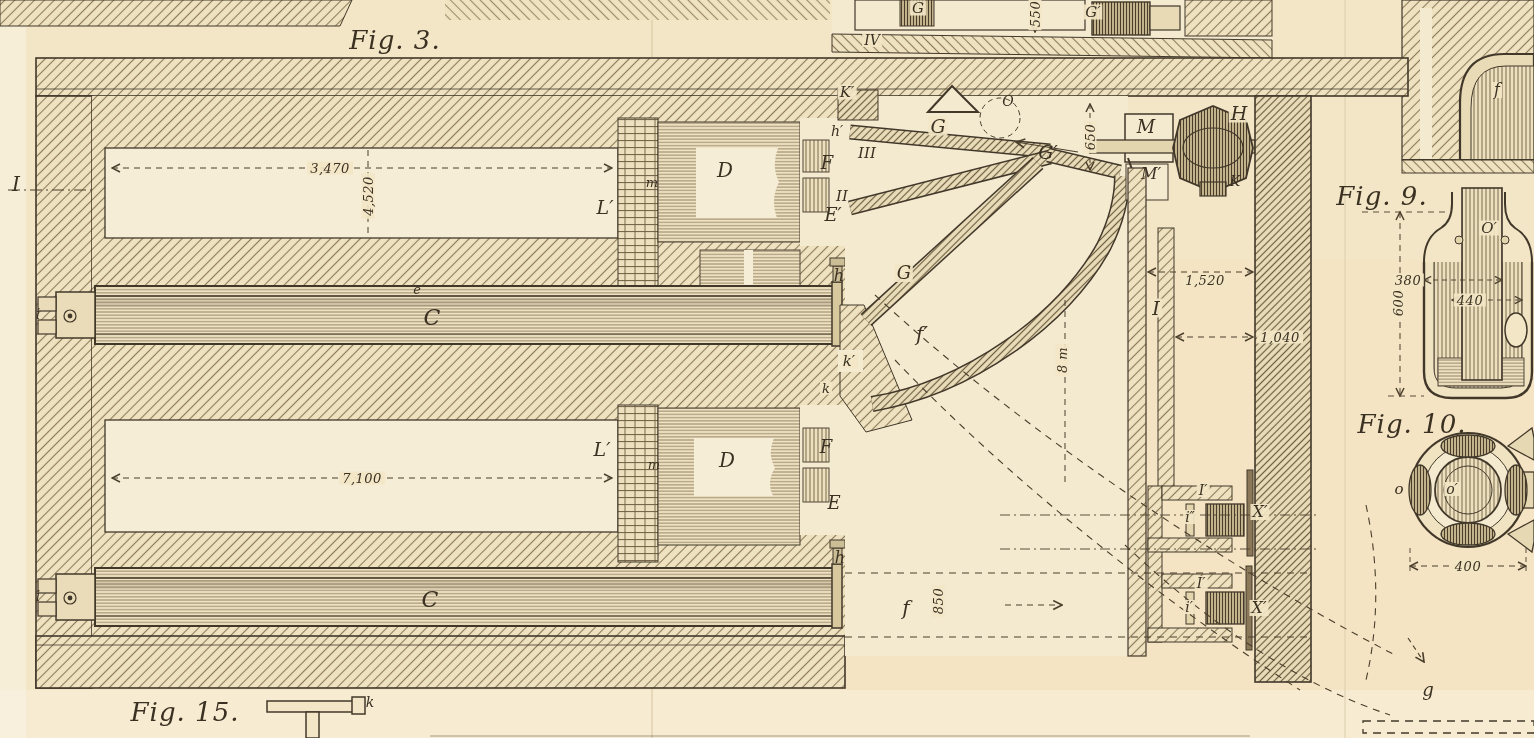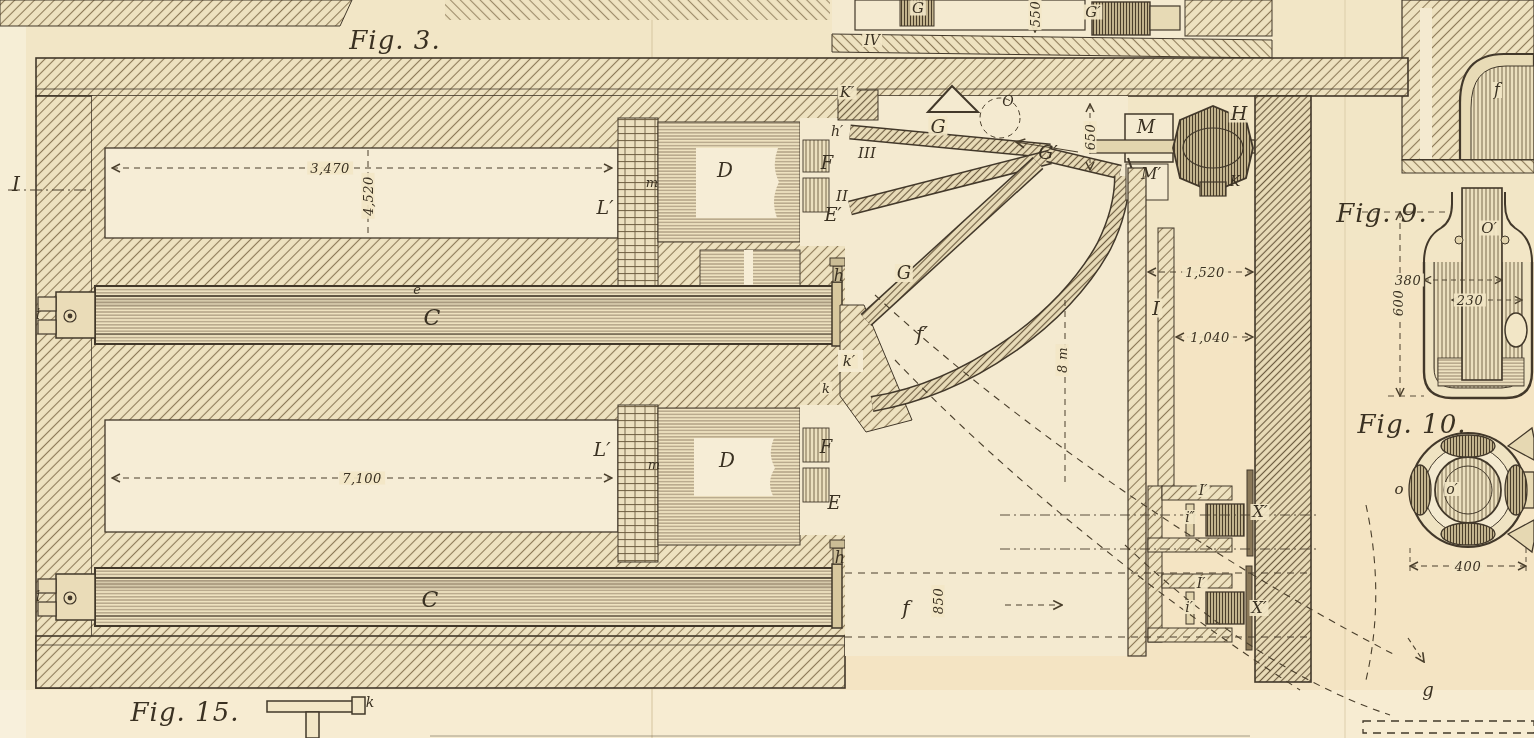--- a/index.html
+++ b/index.html
@@ -275,36 +275,36 @@
     <rect x="352" y="697" width="13" height="17" fill="#f2e6c6" stroke="#42382a" stroke-width="1.5"></rect>
     <rect x="306" y="712" width="13" height="26" fill="#f2e6c6" stroke="#42382a" stroke-width="1.5"></rect>
   </g>
 
   <line x1="430" y1="736" x2="1250" y2="736" stroke="#42382a" stroke-width="1" opacity="0.45"></line>
 </svg>
 
 <div>
 
   <span class="lbl title" style="left:395px;top:40px">Fig. 3.</span>
-  <span class="lbl title" style="left:1382px;top:213px">Fig. 9.</span>
+  <span class="lbl title" style="left:1382px;top:196px">Fig. 9.</span>
   <span class="lbl title" style="left:1412px;top:424px">Fig. 10.</span>
   <span class="lbl title" style="left:185px;top:712px">Fig. 15.</span>
 
   <span class="lbl dim" style="left:330px;top:168px">3,470</span>
   <span class="lbl dim rot" style="left:368px;top:196px">4,520</span>
   <span class="lbl dim" style="left:362px;top:478px">7,100</span>
   <span class="lbl dim rot" style="left:1090px;top:137px">650</span>
   <span class="lbl dim rot" style="left:1035px;top:14px">550</span>
-  <span class="lbl dim" style="left:1205px;top:272px">1,520</span>
-  <span class="lbl dim" style="left:1210px;top:337px">1,040</span>
+  <span class="lbl dim" style="left:1205px;top:280px">1,520</span>
+  <span class="lbl dim" style="left:1280px;top:337px">1,040</span>
   <span class="lbl dim rot" style="left:938px;top:601px">850</span>
   <span class="lbl dim rot" style="left:1062px;top:360px">8 m</span>
   <span class="lbl dim rot" style="left:1398px;top:303px">600</span>
   <span class="lbl dim" style="left:1408px;top:280px">380</span>
-  <span class="lbl dim" style="left:1470px;top:300px">230</span>
+  <span class="lbl dim" style="left:1470px;top:300px">440</span>
   <span class="lbl dim" style="left:1468px;top:566px">400</span>
 
   <span class="lbl s20" style="left:16px;top:184px">I</span>
   <span class="lbl s15" style="left:842px;top:196px">II</span>
   <span class="lbl s15" style="left:867px;top:153px">III</span>
   <span class="lbl s17 chip" style="left:872px;top:40px">IV</span>
 
   <span class="lbl s19" style="left:605px;top:207px">L′</span>
   <span class="lbl s13" style="left:652px;top:182px">m</span>
   <span class="lbl s20" style="left:725px;top:170px">D</span>

